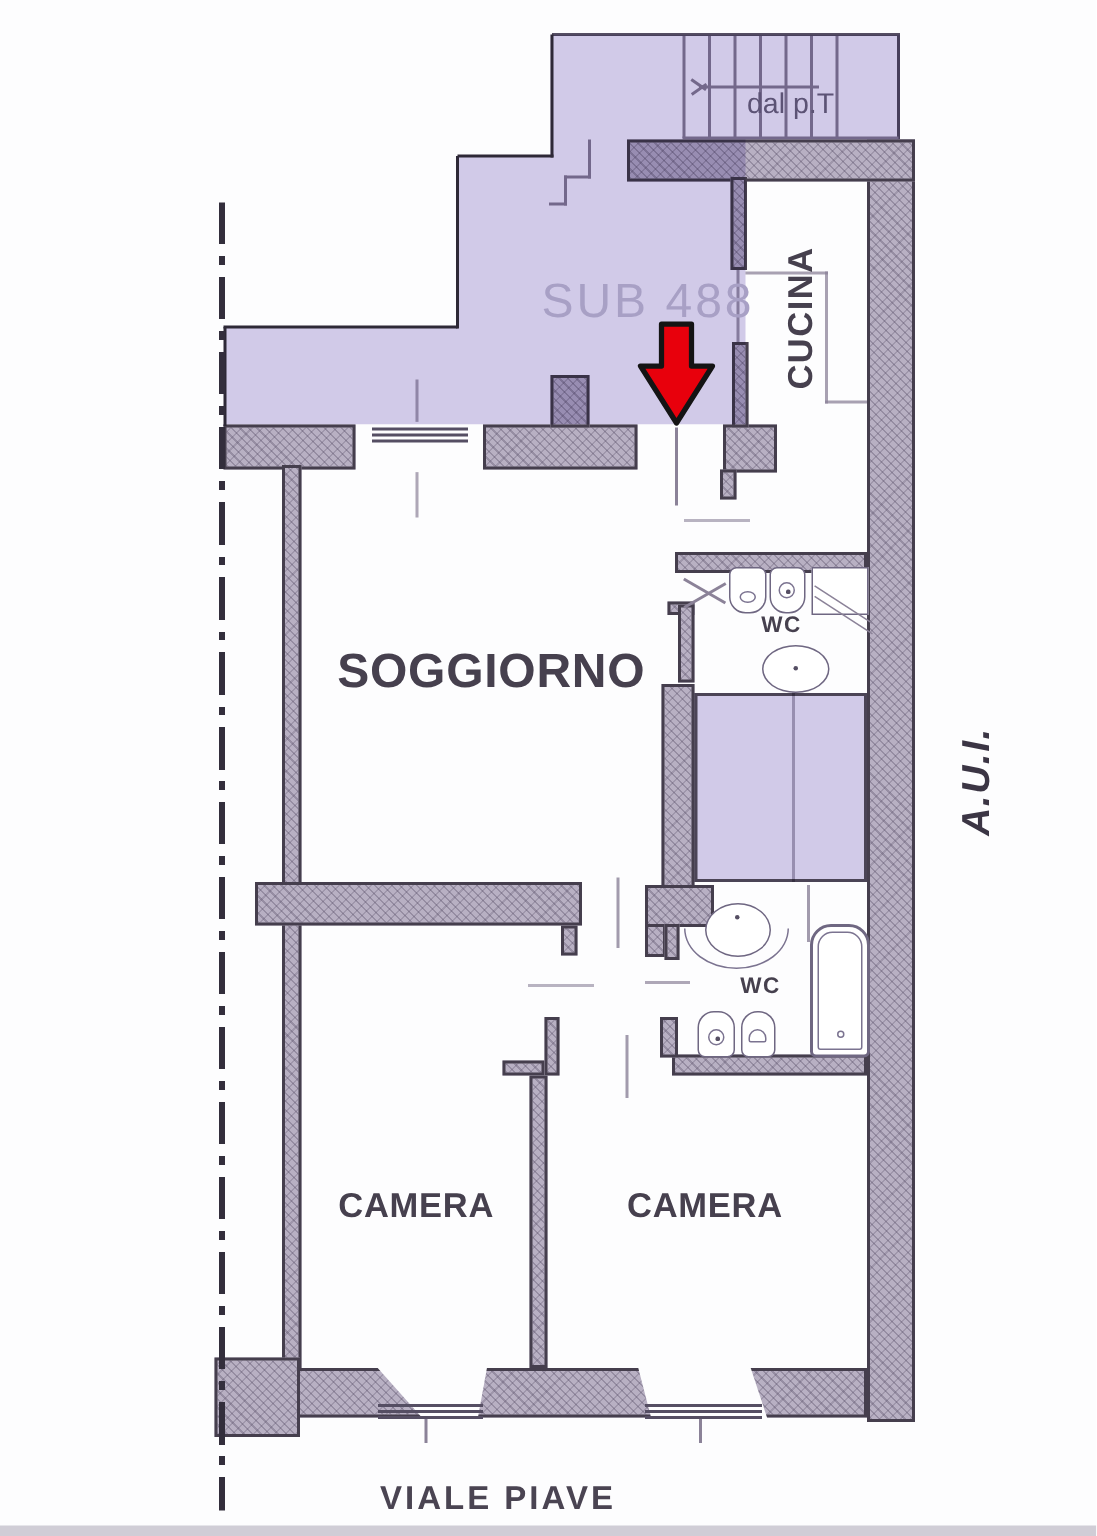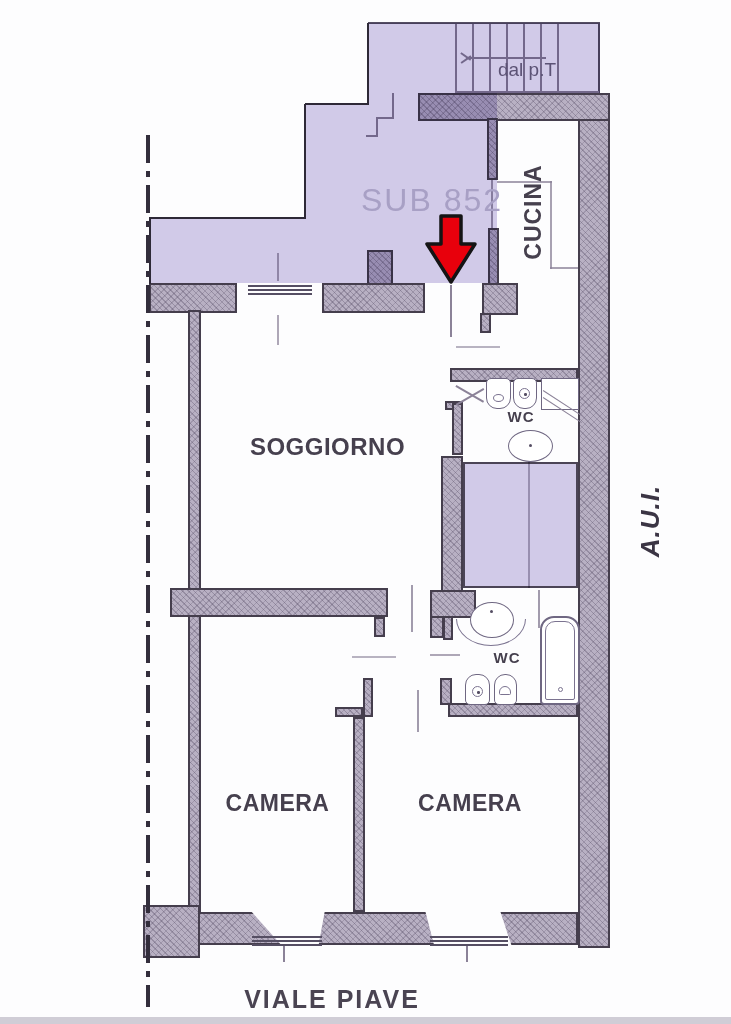--- a/index.html
+++ b/index.html
@@ -143,44 +143,44 @@
 
   <div id="overlay"></div>
 
   <div class="blk" style="left:367px;top:23px;width:2px;height:82px;"></div>
   <div class="blk" style="left:305px;top:103px;width:64px;height:2px;"></div>
   <div class="blk" style="left:304px;top:104px;width:2px;height:115px;"></div>
   <div class="blk" style="left:149px;top:217px;width:156px;height:2px;"></div>
   <div class="blk" style="left:149px;top:218px;width:2px;height:66px;"></div>
 
   <div class="lab" style="left:357px;top:180px;width:150px;height:40px;font-size:32px;color:#a8a0c5;letter-spacing:2px;">
-    <span>SUB 852</span>
+    <span>SUB 488</span>
   </div>
   <div class="lab" style="left:478px;top:192px;width:110px;height:40px;font-size:23px;font-weight:600;letter-spacing:1px;transform:rotate(-90deg);">
     <span>CUCINA</span>
   </div>
-  <div class="lab" style="left:245px;top:432px;width:165px;height:30px;font-size:24px;font-weight:600;letter-spacing:.5px;">
+  <div class="lab" style="left:245px;top:432px;width:165px;height:30px;font-size:32px;font-weight:600;letter-spacing:.5px;">
     <span>SOGGIORNO</span>
   </div>
   <div class="lab" style="left:491px;top:406px;width:60px;height:20px;font-size:15px;font-weight:700;letter-spacing:1px;">
     <span>WC</span>
   </div>
   <div class="lab" style="left:477px;top:647px;width:60px;height:20px;font-size:15px;font-weight:700;letter-spacing:1px;">
     <span>WC</span>
   </div>
   <div class="lab" style="left:205px;top:788px;width:145px;height:30px;font-size:23px;font-weight:600;letter-spacing:.5px;">
     <span>CAMERA</span>
   </div>
   <div class="lab" style="left:395px;top:788px;width:150px;height:30px;font-size:23px;font-weight:600;letter-spacing:.5px;">
     <span>CAMERA</span>
   </div>
   <div class="lab" style="left:598px;top:501px;width:104px;height:40px;font-size:26px;font-weight:700;font-style:italic;color:#3b3544;letter-spacing:1px;transform:rotate(-90deg);">
     <span>A.U.I.</span>
   </div>
-  <div class="lab" style="left:232px;top:984px;width:200px;height:30px;font-size:25px;font-weight:600;letter-spacing:2px;color:#4a4452;">
+  <div class="lab" style="left:232px;top:984px;width:200px;height:30px;font-size:22px;font-weight:600;letter-spacing:2px;color:#4a4452;">
     <span>VIALE PIAVE</span>
   </div>
 
   <div style="position:absolute;left:146px;top:135px;width:3.5px;height:872px;
               background:repeating-linear-gradient(180deg,#332e3c 0 28px,transparent 28px 36px,#332e3c 36px 42px,transparent 42px 50px);"></div>
 
   <div style="position:absolute;left:0;top:1017px;width:731px;height:7px;background:#d0cdd6;"></div>
 
   <svg style="position:absolute;left:424px;top:214px;" width="54" height="72" viewBox="0 0 54 72">
     <polygon points="17,2 37,2 37,30 51,30 27,68 3,30 17,30" fill="#e8000c" stroke="#141414" stroke-width="3.5" stroke-linejoin="round"></polygon>

